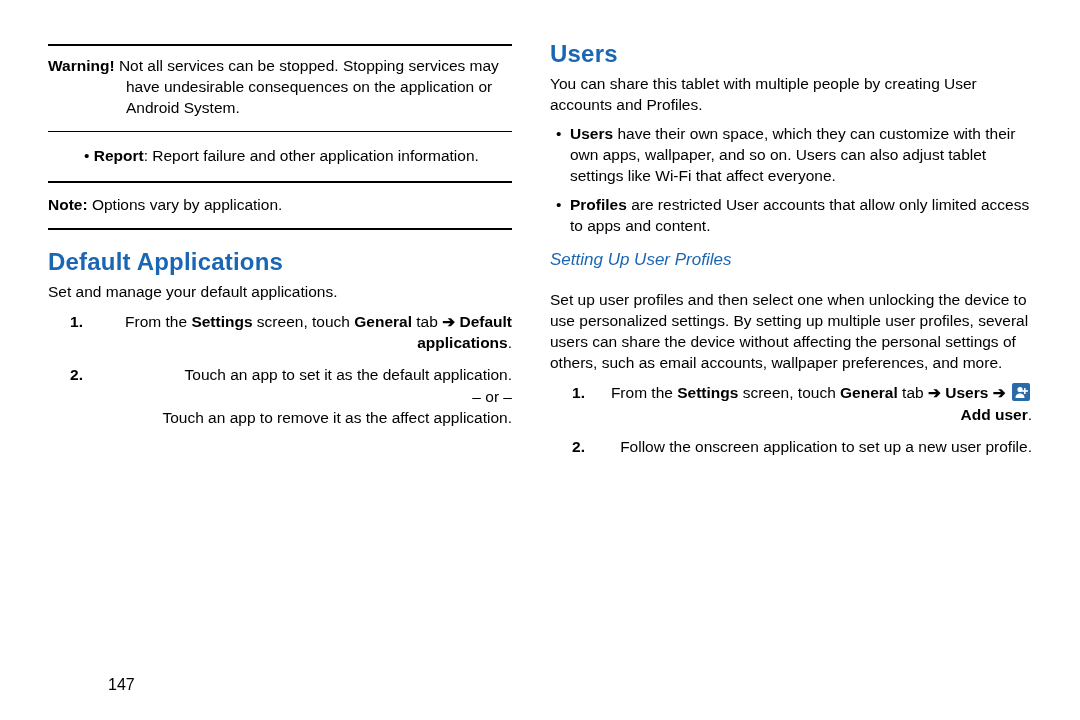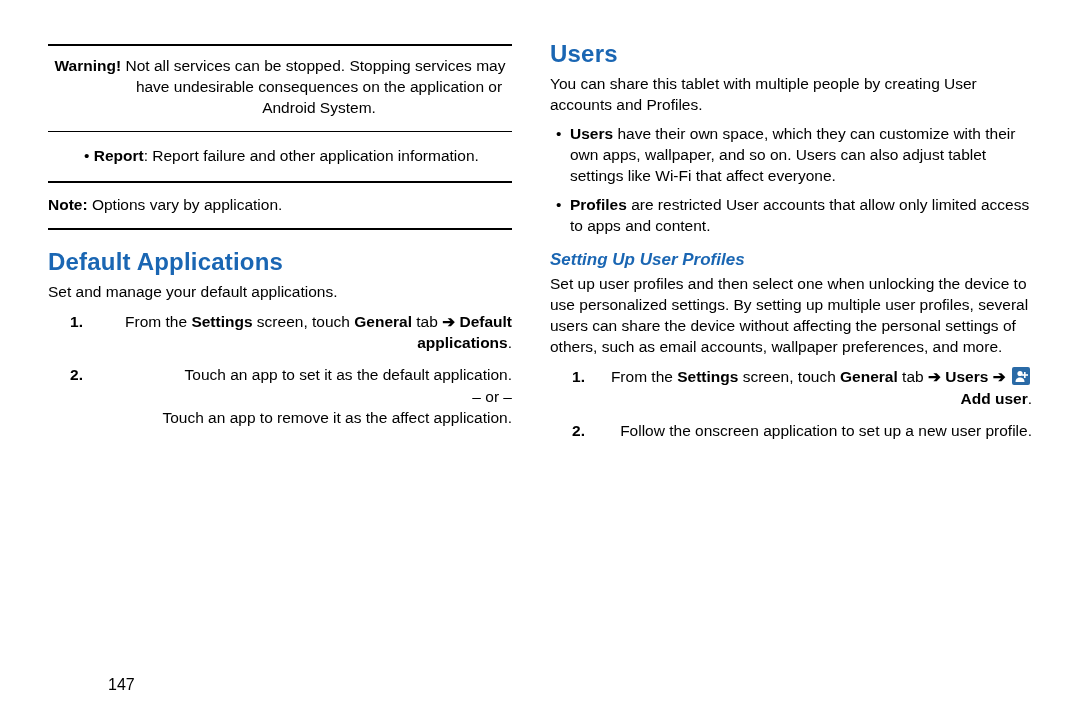--- a/index.html
+++ b/index.html
@@ -40,21 +40,20 @@
   }
   .warning-block {
     font-size: 15.5px;
     line-height: 1.35;
     padding: 6px 0 8px 0;
   }
   .warning-block .body {
     display: block;
     padding-left: 78px;
     text-indent: -78px;
-    text-align: center;
   }
   .report-block {
     font-size: 15.5px;
     line-height: 1.35;
     padding: 10px 0 10px 36px;
   }
   .note-block {
     font-size: 15.5px;
     line-height: 1.35;
     padding: 8px 0;
@@ -65,23 +64,23 @@
     margin: 18px 0 6px 0;
     font-weight: 800;
     letter-spacing: 0.2px;
   }
   h2.section.top {
     margin-top: 0;
   }
   h3.sub {
     color: #1a66b3;
     font-style: italic;
-    font-weight: 700;
+    font-weight: 400;
     font-size: 17px;
-    margin: 14px 0 4px 0;
+    margin: 14px 0 20px 0;
   }
   p.para {
     font-size: 15.5px;
     line-height: 1.35;
     margin: 4px 0 8px 0;
   }
   ul.bullets {
     list-style: none;
     padding: 0 0 0 6px;
     margin: 4px 0;

